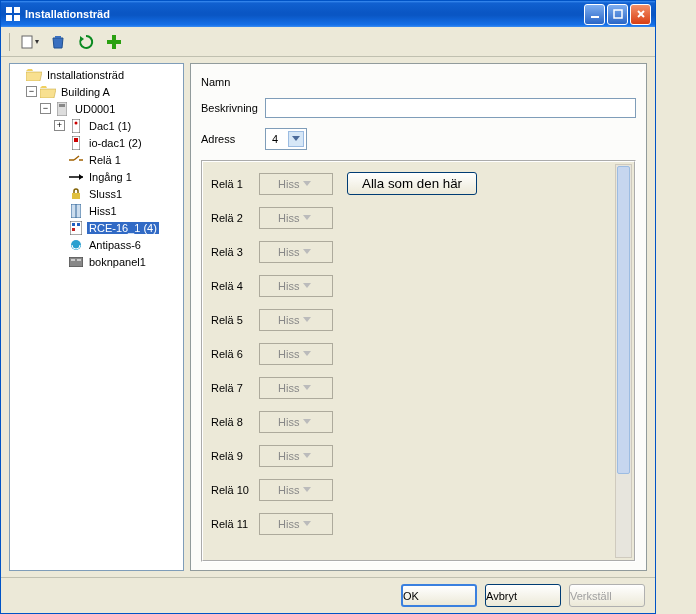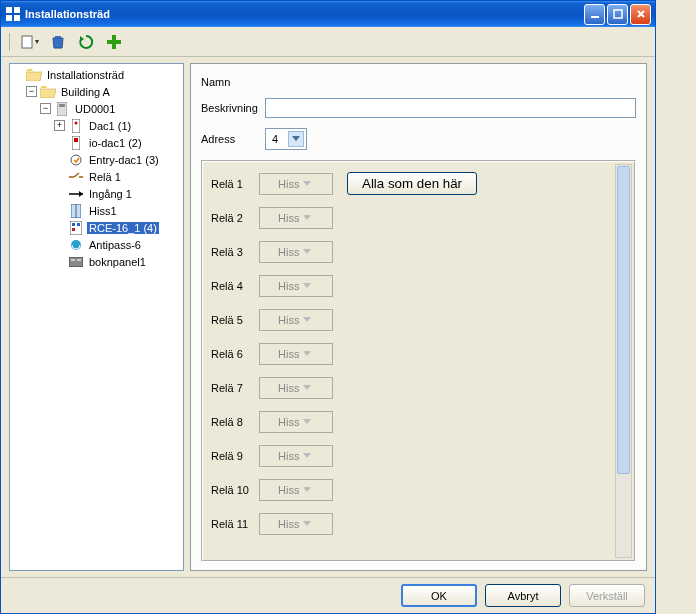--- a/index.html
+++ b/index.html
@@ -160,21 +160,21 @@
   }
   .buttons {
     border-top:1px solid #c0c0b0;
     padding: 6px 10px;
     display:flex; justify-content:flex-end; gap:8px;
     background: #ece9d8;
   }
   .btn {
     min-width:76px; height:23px; border:1px solid #003c74; border-radius:3px;
     background:linear-gradient(#fff,#ece9d8);
-    display:flex;align-items:center;justify-content:center;
+    display:flex;align-items:center;
     cursor:pointer;
   }
   .btn.default { border:2px solid #3a80df; }
   .btn.disabled { color:#a0a0a0; border-color:#b0b0b0; cursor:default;}
 </style>
 </head>
 <body>
 
 <div class="window">
   <div class="titlebar">
@@ -293,51 +293,51 @@
                             <rect x="2" y="2" width="4" height="4" fill="#c00"></rect>
                           </svg>
                         </span>
                     <span class="lbl">io-dac1 (2)</span>
                   </div>
                     </div>
                   <div class="node">
                       <div class="row">
                     <span class="no-tog"></span>
                     <span class="ic">
-                          <svg width="12" height="12">
-                            <circle cx="6" cy="6" r="5" fill="#fff" stroke="#555"></circle>
-                            <path d="M4 6 l2 2 l3-4" stroke="#e08000" stroke-width="1.5" fill="none"></path>
-                          </svg>
-                        </span>
-                    <span class="lbl">Entry-dac1 (3)</span>
-                  </div>
-                    </div>
-                  <div class="node">
-                      <div class="row">
-                    <span class="no-tog"></span>
-                    <span class="ic">
                           <svg width="14" height="10">
                             <line x1="0" y1="5" x2="5" y2="5" stroke="#a06000" stroke-width="1.5"></line>
                             <line x1="5" y1="5" x2="10" y2="1" stroke="#a06000" stroke-width="1.5"></line>
                             <line x1="10" y1="5" x2="14" y2="5" stroke="#a06000" stroke-width="1.5"></line>
                           </svg>
                         </span>
                     <span class="lbl">Relä 1</span>
                   </div>
                     </div>
                   <div class="node">
                       <div class="row">
                     <span class="no-tog"></span>
                     <span class="ic">
                           <svg width="14" height="10">
                             <line x1="0" y1="5" x2="14" y2="5" stroke="#000" stroke-width="1.5"></line>
                             <polygon points="10,2 14,5 10,8" fill="#000"></polygon>
                           </svg>
                         </span>
                     <span class="lbl">Ingång 1</span>
+                  </div>
+                    </div>
+                  <div class="node">
+                      <div class="row">
+                    <span class="no-tog"></span>
+                    <span class="ic">
+                          <svg width="10" height="12">
+                            <rect x="1" y="5" width="8" height="6" fill="#e0c040"></rect>
+                            <path d="M3 5 v-2 a2 2 0 0 1 4 0 v2" fill="none" stroke="#806000" stroke-width="1.5"></path>
+                          </svg>
+                        </span>
+                    <span class="lbl">Sluss1</span>
                   </div>
                     </div>
                   <div class="node">
                       <div class="row">
                     <span class="no-tog"></span>
                     <span class="ic">
                           <svg width="10" height="14">
                             <rect width="10" height="14" fill="#cde" stroke="#369"></rect>
                             <line x1="5" y1="0" x2="5" y2="14" stroke="#369"></line>
                           </svg>

